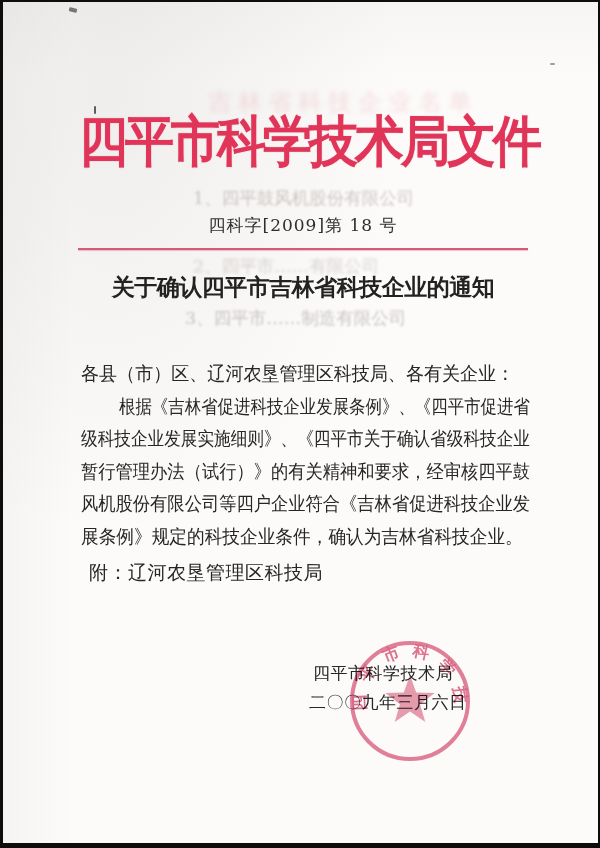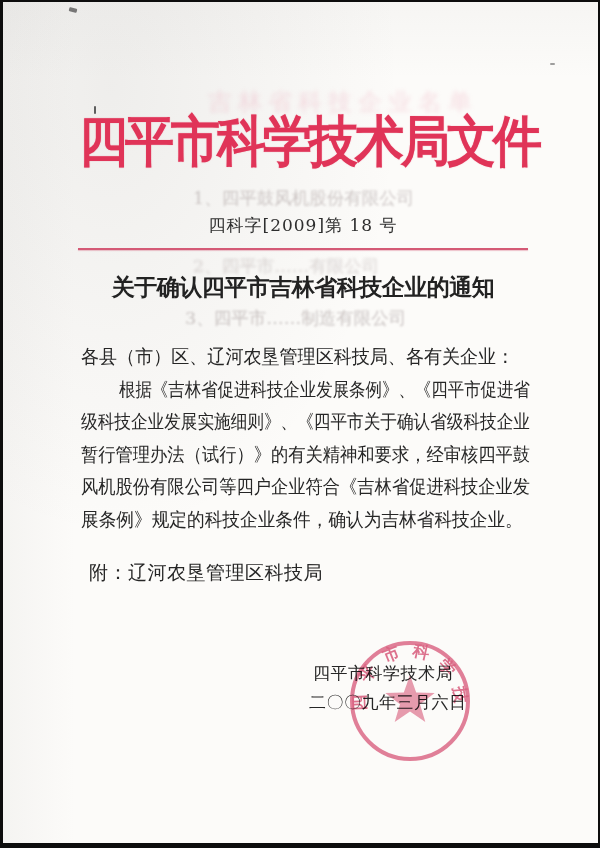--- a/index.html
+++ b/index.html
@@ -33,21 +33,21 @@
   .red-rule{
     left:75px;top:246px;width:450px;height:2px;
     background:#d45a76;box-shadow:0 1px 1px rgba(212,90,118,.35);
   }
   .doc-title{
     left:0;top:270px;width:600px;text-align:center;
     font-size:23px;font-weight:bold;color:#222;
     letter-spacing:-0.5px;white-space:nowrap;
   }
   
-  .body-block{left:78px;top:338px;width:452px;font-size:19px;color:#262626;}
+  .body-block{left:78px;top:355px;width:452px;font-size:19px;color:#262626;}
   .bl{height:32.5px;line-height:32.5px;white-space:nowrap;transform-origin:left center;}
   .bl-0{transform:scaleX(0.95);}
   .bl-1{margin-left:38px;transform:scaleX(0.865);}
   .bl-2{transform:scaleX(0.875);}
   .bl-3{transform:scaleX(0.909);}
   .bl-4{transform:scaleX(0.909);}
   .bl-5{transform:scaleX(0.93);}
   .attachment{left:86px;top:558px;font-size:19px;color:#262626;letter-spacing:0.5px;white-space:nowrap;}
   .issuer{left:310px;top:660px;font-size:17px;color:#262626;letter-spacing:0.5px;white-space:nowrap;}
   .issue-date{left:306px;top:689px;font-size:17px;color:#262626;letter-spacing:0.5px;white-space:nowrap;}

